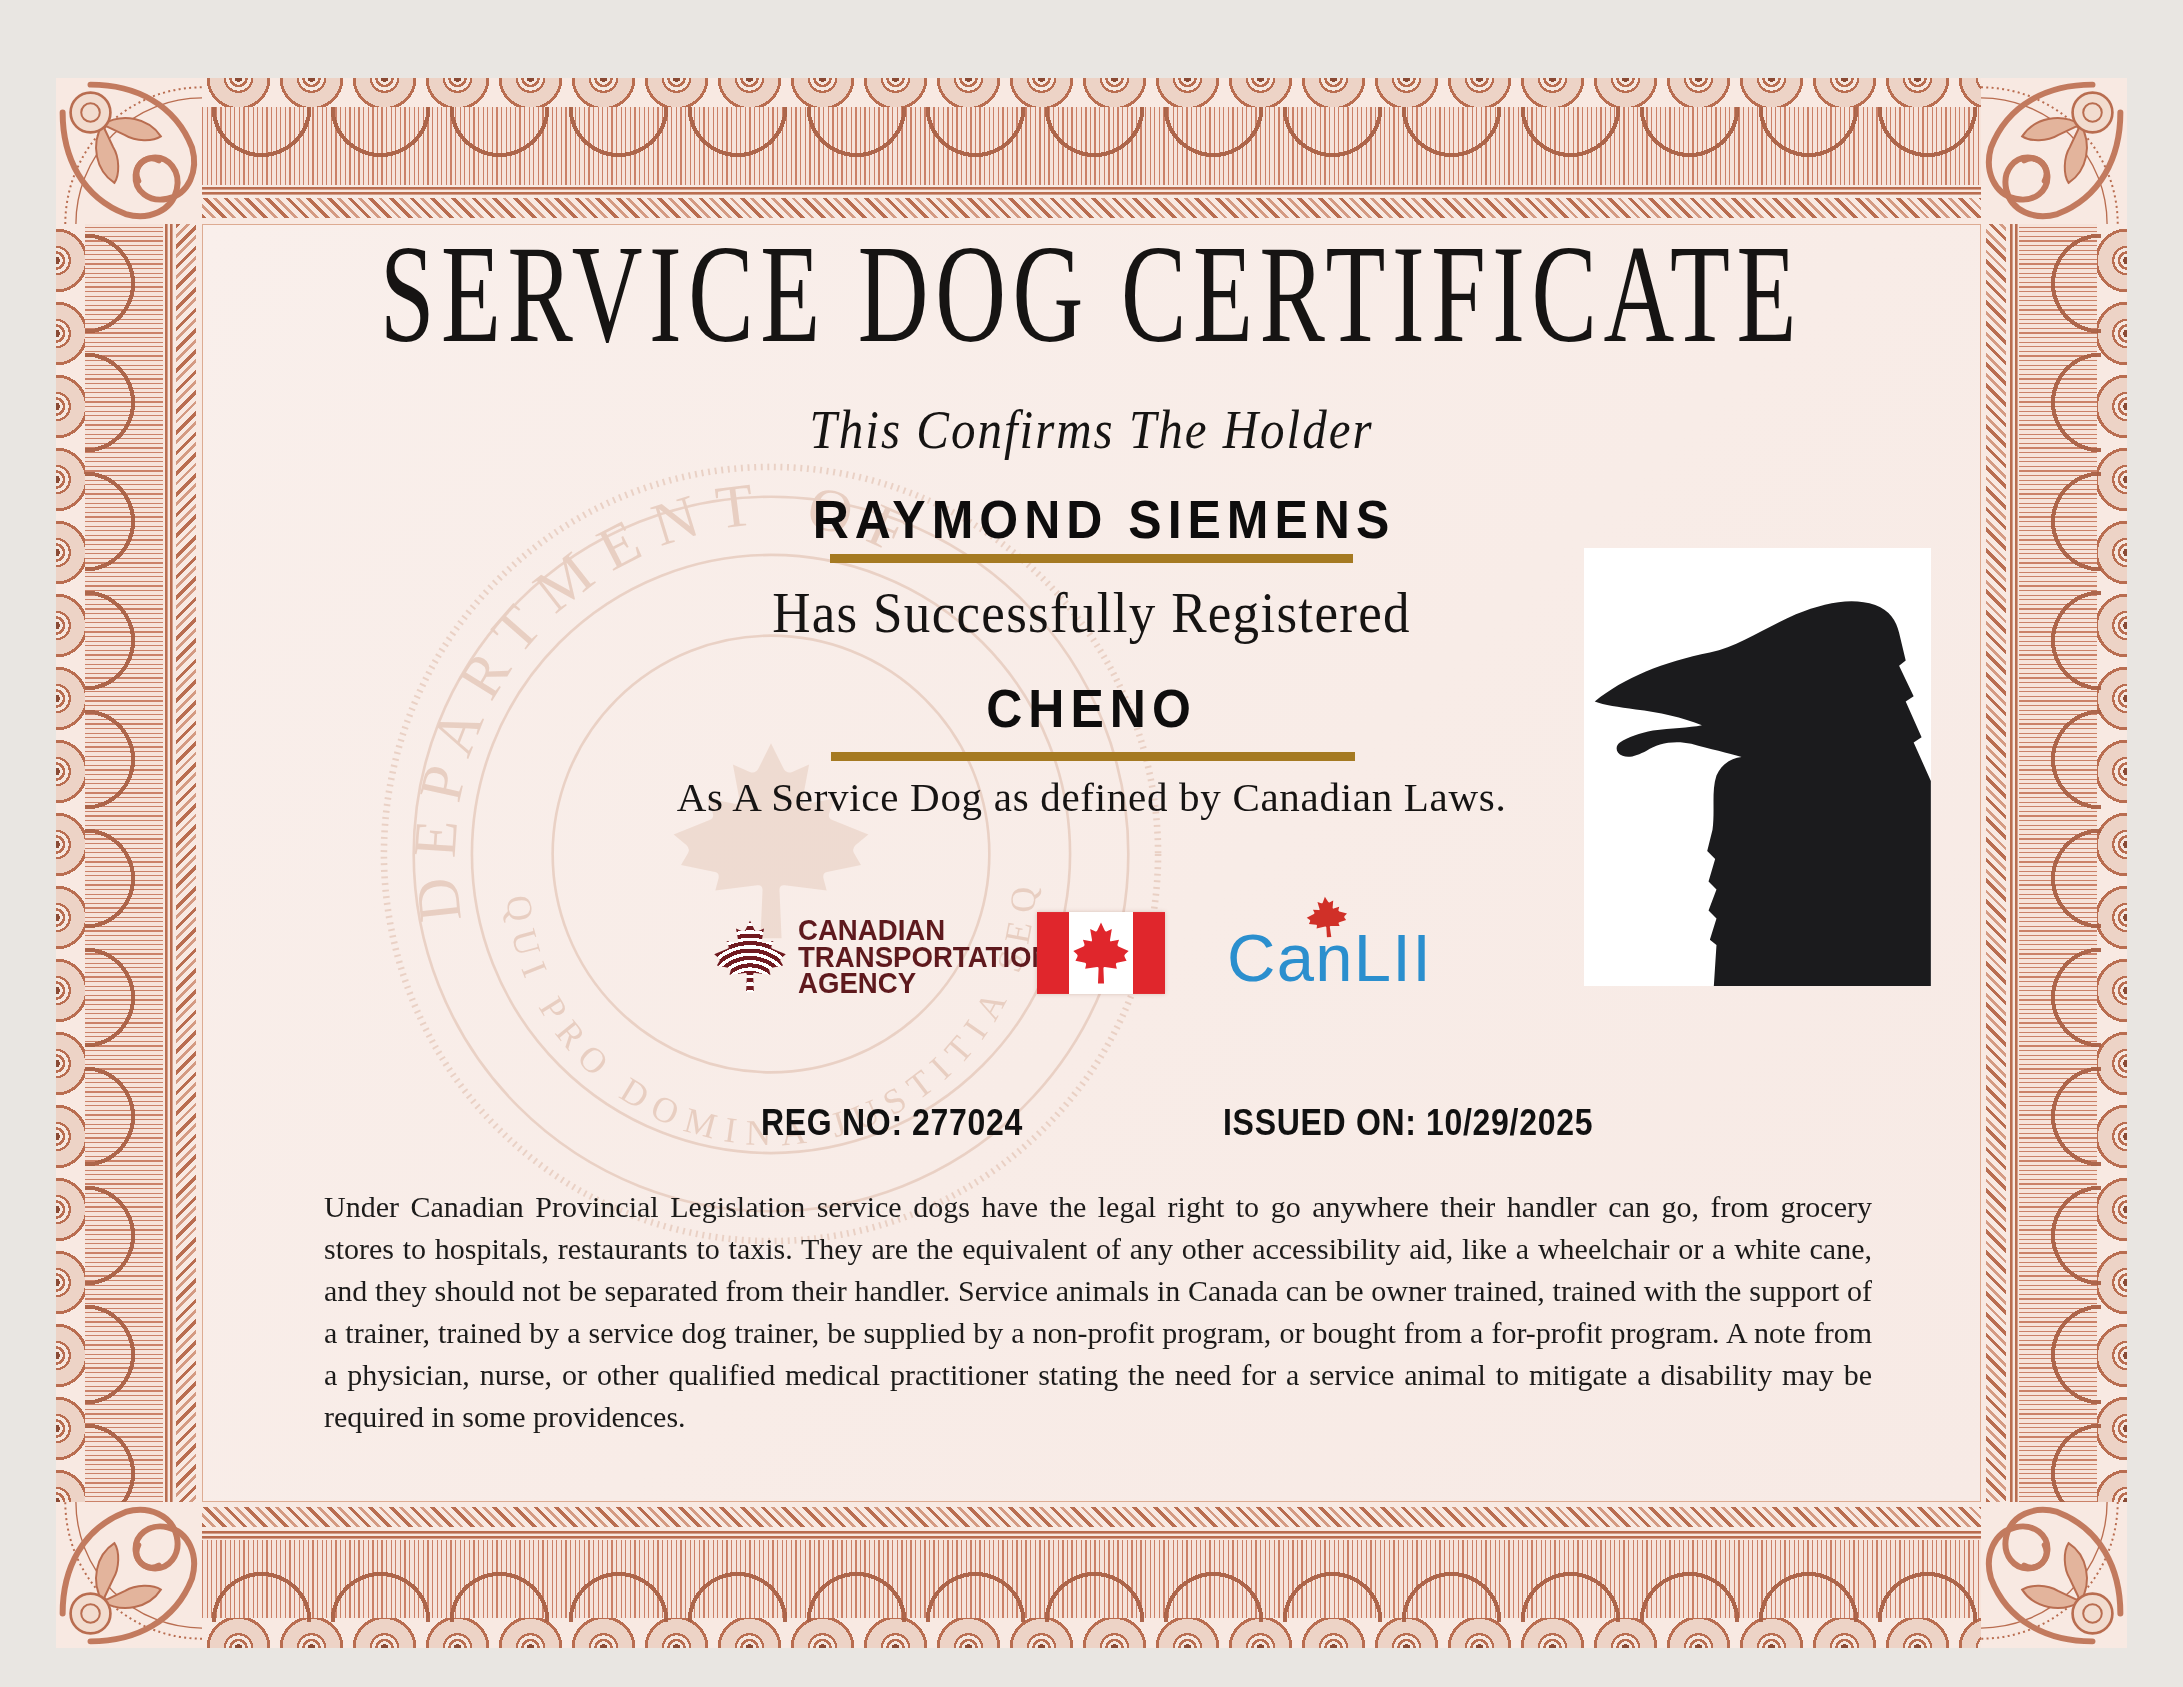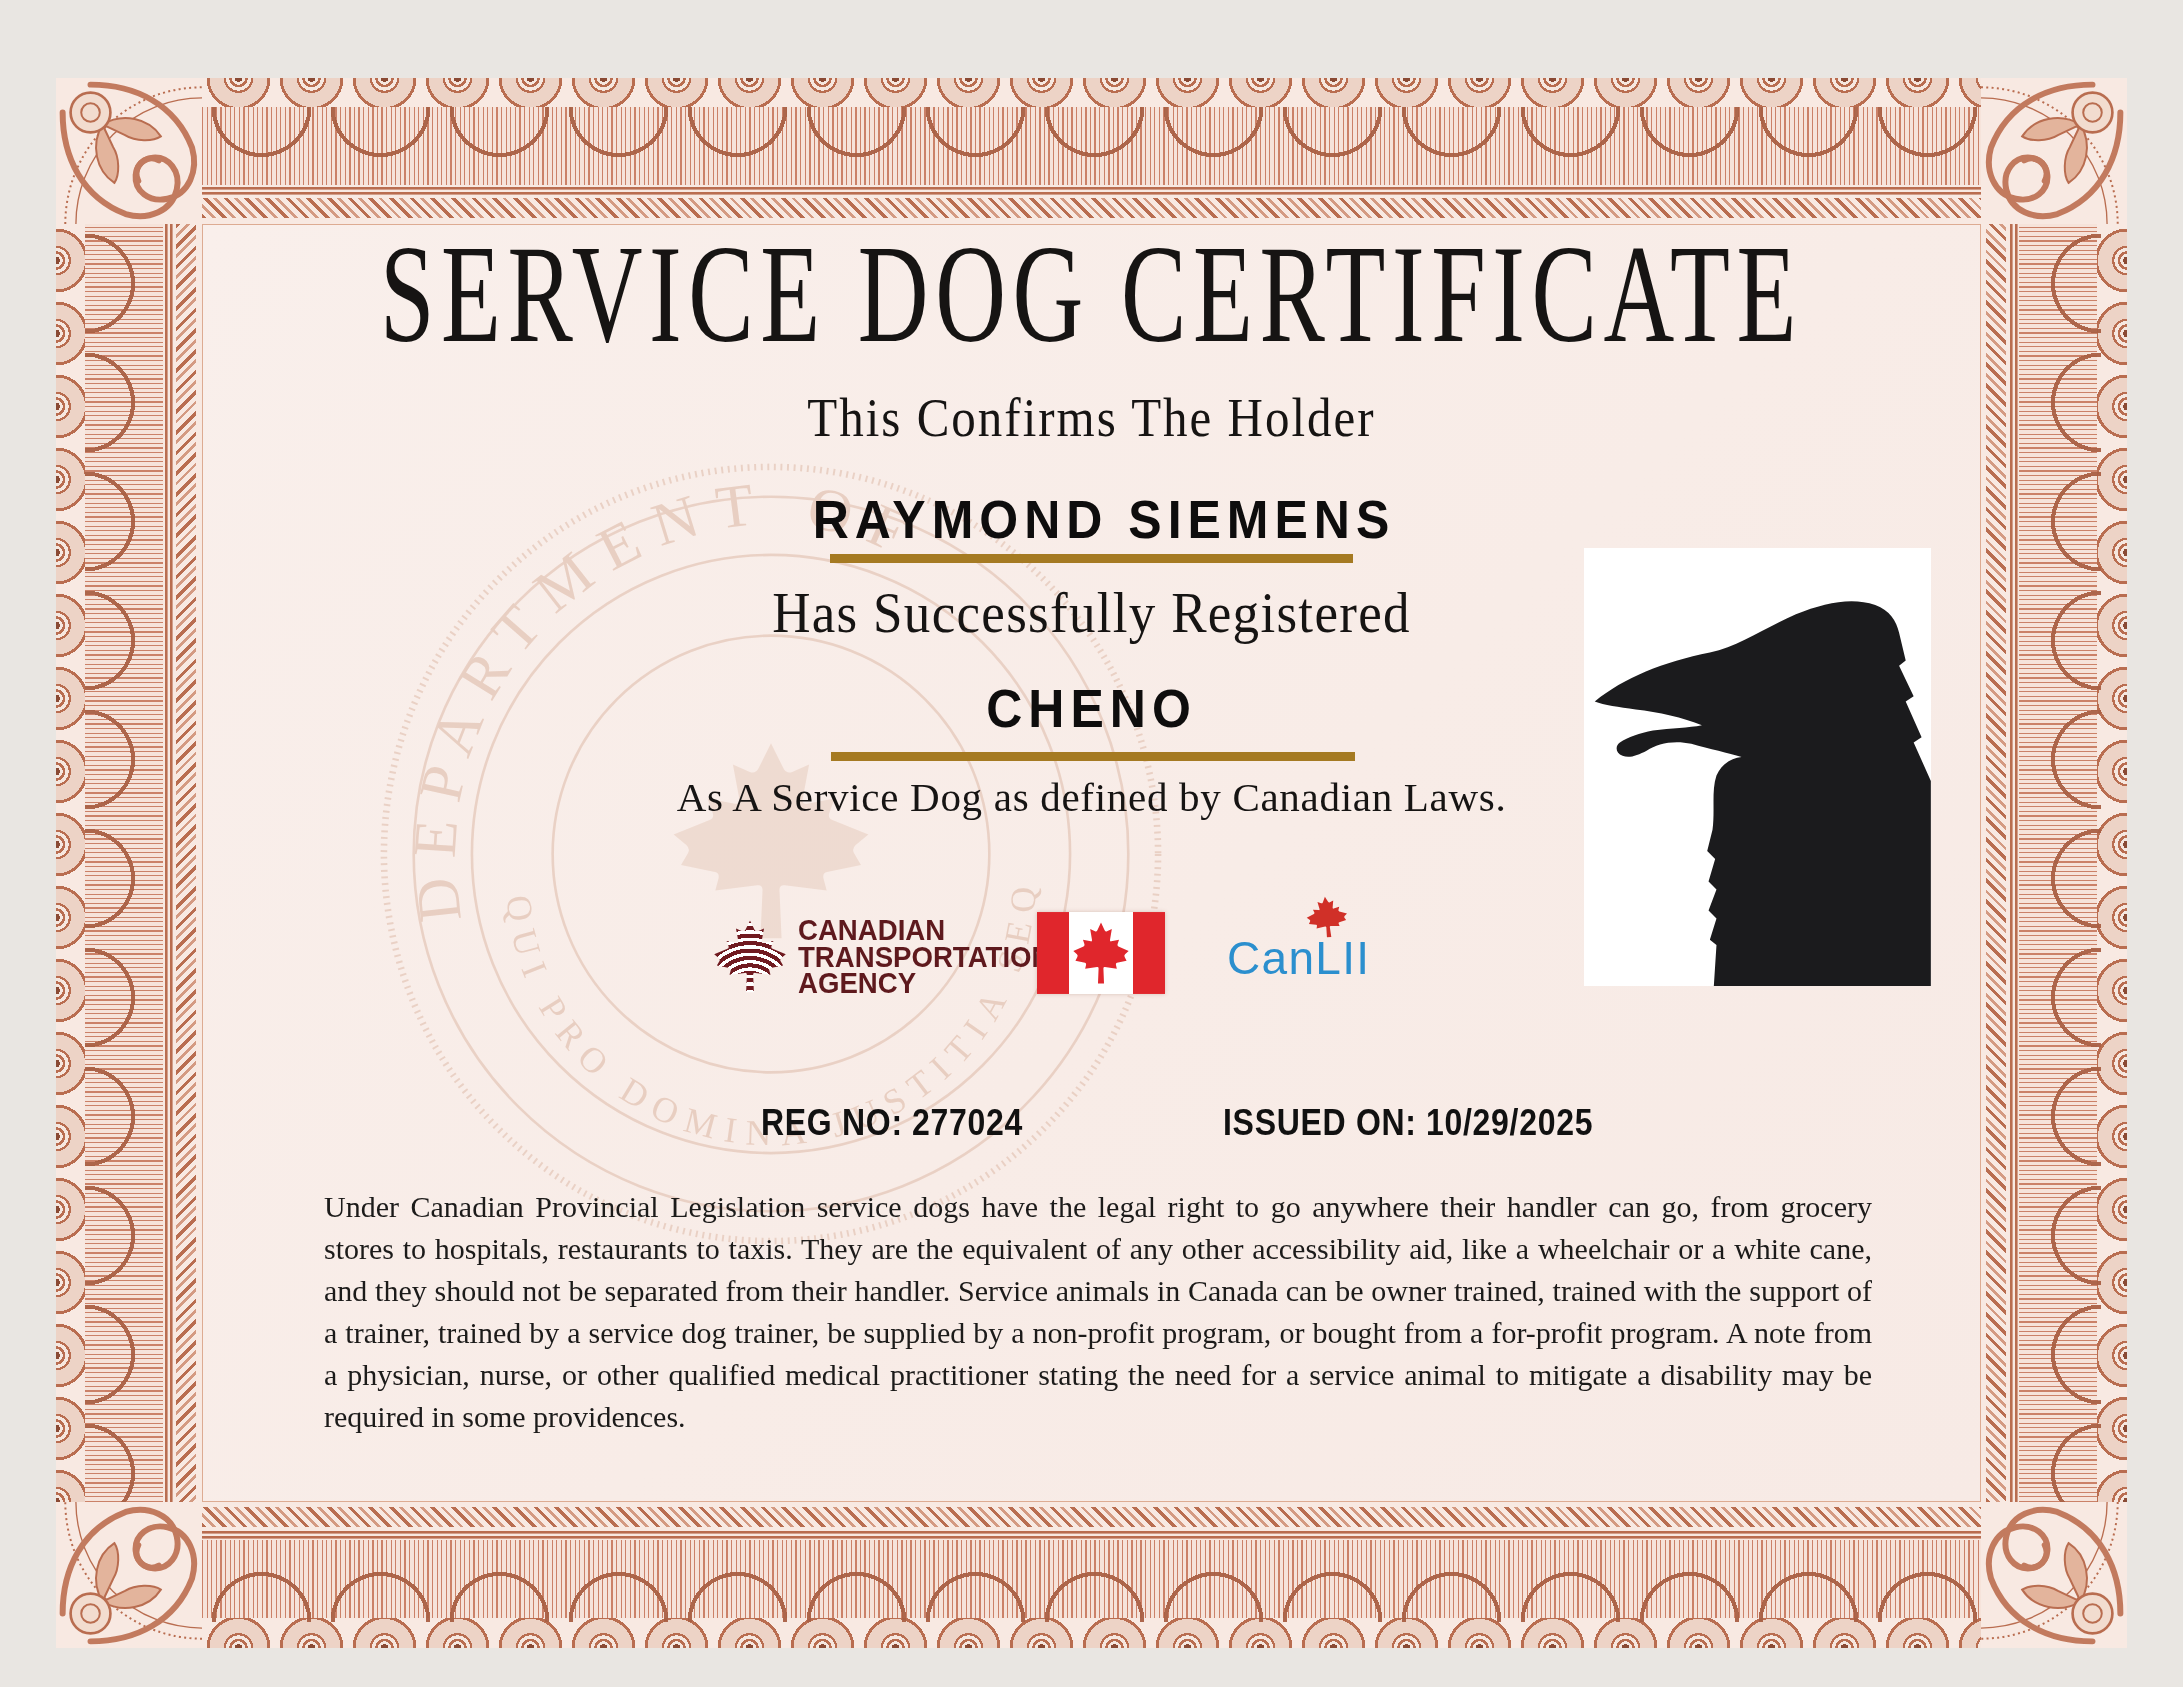--- a/index.html
+++ b/index.html
@@ -67,21 +67,21 @@
   .corner-bl{left:56px;top:1502px;transform:rotate(270deg);}
   .field{position:absolute;left:202px;top:224px;right:202px;bottom:185px;
     background:linear-gradient(135deg,#f9efeb 0%,#f8ece7 55%,#f7eae5 100%);
     border:1.3px solid #ddab92;}
 
   
   .center-line{position:absolute;left:202px;right:202px;text-align:center;color:#161413;}
   .title{top:218px;height:152px;line-height:152px;}
   .title span{display:inline-block;font-size:98px;letter-spacing:6.6px;transform:scaleY(1.42);white-space:nowrap;}
   .serifline{font-family:"Liberation Serif",serif;}
-  .confirms{top:391px;line-height:53px;}
+  .confirms{top:403px;line-height:53px;font-style:italic;}
   .confirms span{display:inline-block;font-size:49px;letter-spacing:2px;transform:scaleY(1.10);}
   .registered{top:584px;line-height:58px;}
   .registered span{display:inline-block;font-size:53px;letter-spacing:1.3px;transform:scaleY(1.06);}
   .definition{top:773px;line-height:48px;}
   .definition span{display:inline-block;font-size:41px;letter-spacing:0.7px;}
   .bigname{font-family:"Liberation Sans",sans-serif;font-weight:700;color:#0e0d0d;}
   .holder{top:492px;line-height:56px;padding-left:25px;}
   .holder span{display:inline-block;font-size:50px;letter-spacing:6px;transform:scaleY(1.08);}
   .dogname{top:681px;line-height:56px;}
   .dogname span{display:inline-block;font-size:50px;letter-spacing:6px;transform:scaleY(1.08);}
@@ -101,21 +101,21 @@
 
   
   .cta{position:absolute;left:711px;top:913px;height:86px;}
   .cta .leaf{position:absolute;left:0;top:2.6px;width:78px;height:81px;}
   .cta .ctatext{position:absolute;left:87px;top:4px;font-family:"Liberation Sans",sans-serif;
     font-weight:700;color:#5e191d;font-size:30px;line-height:26.5px;letter-spacing:0;
     transform:scale(.92,1.0);transform-origin:left top;white-space:nowrap;}
   .flag{position:absolute;left:1037px;top:912px;width:128px;height:82px;box-shadow:0 0 4px rgba(120,60,40,.25);}
   .flag svg{width:100%;height:100%;display:block;}
   .canlii{position:absolute;left:1227px;top:921px;font-family:"Liberation Sans",sans-serif;
-    color:#2b8fce;font-size:46px;line-height:74px;letter-spacing:1.3px;}
+    color:#2b8fce;font-size:67px;line-height:74px;letter-spacing:1.3px;}
   .canlii .leafdot{position:absolute;left:78px;top:-26.5px;width:44px;height:44px;transform:rotate(-6deg);}
 </style>
 </head>
 <body>
 
 <div class="frame-outline"></div>
 <div class="field"></div>
 
 <svg class="seal" viewBox="0 0 1200 1200">
   <g fill="none" stroke="#dcb6a3">

